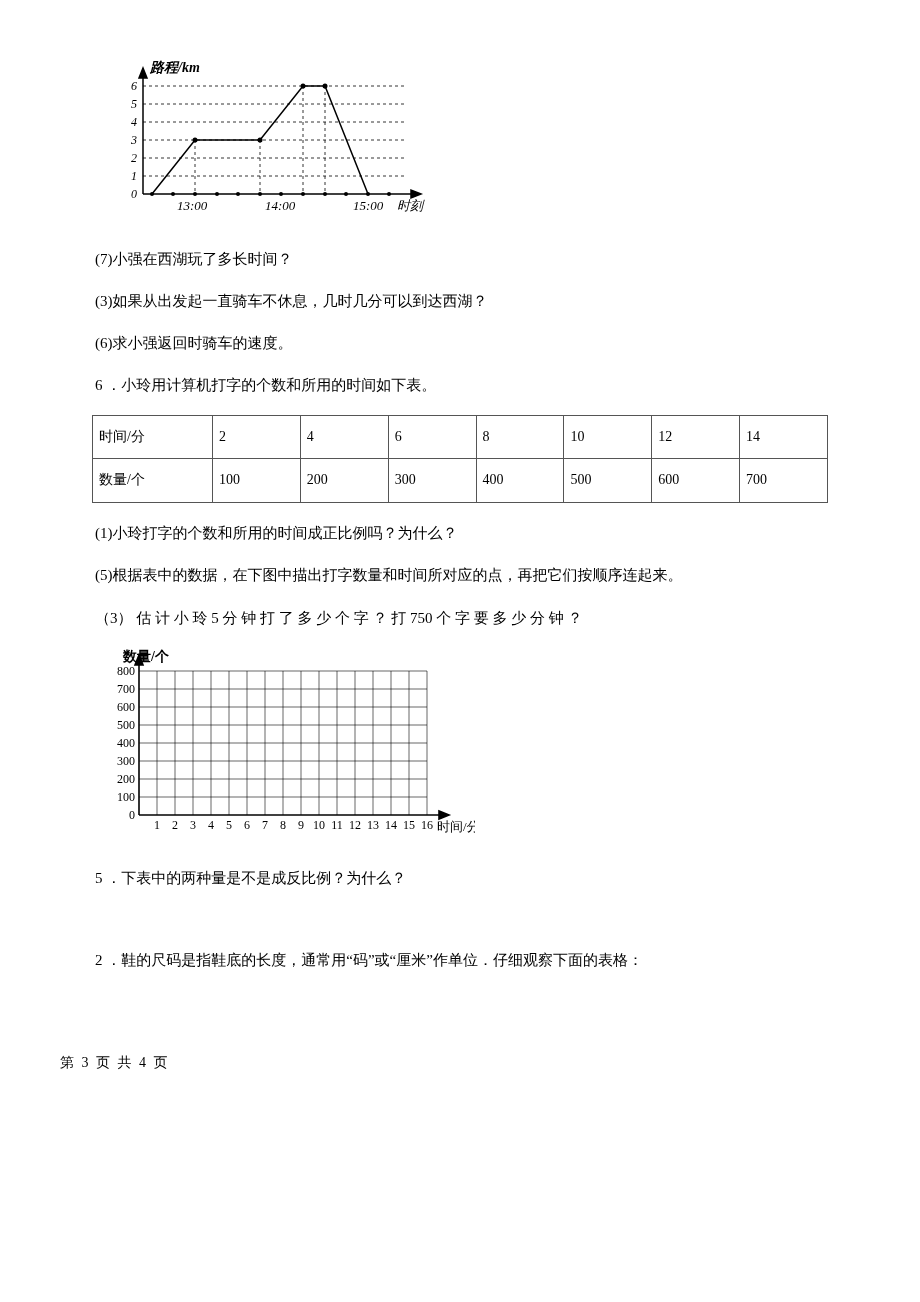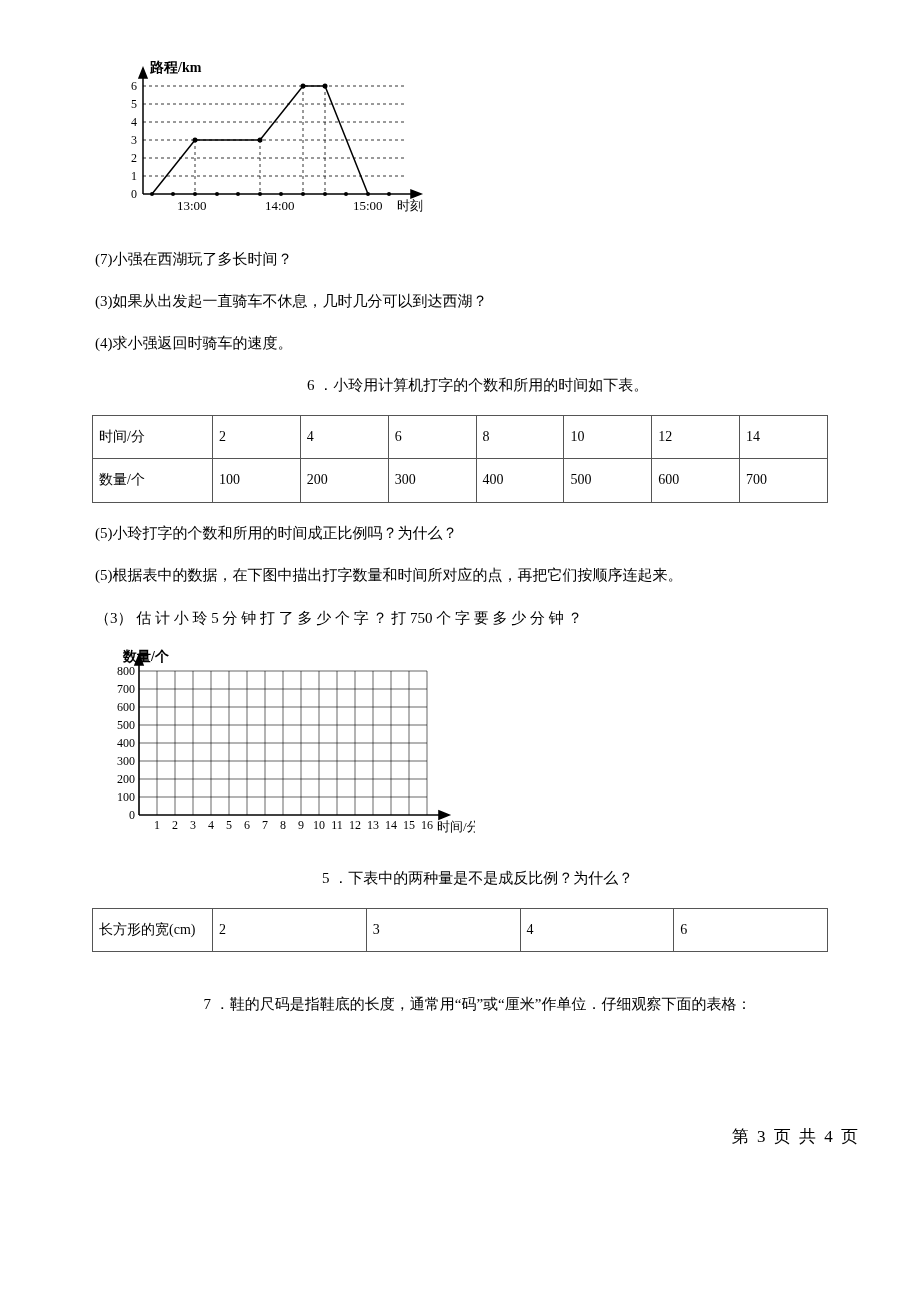--- a/index.html
+++ b/index.html
@@ -5,42 +5,42 @@
     * { margin: 0; padding: 0; box-sizing: border-box; }
     body {
       font-family: "SimSun", "宋体", serif;
       font-size: 15px;
       line-height: 1.6;
       color: #000;
       background: #fff;
       width: 920px;
       padding: 40px 60px;
     }
-    .chart-container { margin: 20px 0 20px 35px; }
+    .chart-container { margin: 20px 0 20px 35px; font-style: italic; }
     .question { margin: 18px 0 18px 35px; }
-    .question-num { margin: 18px 0 18px 35px; text-align: center; }
+    .question-num { margin: 18px 0 18px 35px; }
     table {
       border-collapse: collapse;
       width: 92%;
       margin: 10px auto 18px auto;
     }
     table td {
       border: 1px solid #555;
       padding: 10px 6px;
       font-size: 14px;
       text-align: left;
     }
     .t1 td:first-child { width: 120px; }
     .t3 td:first-child { width: 120px; }
     .q3-wrapper { margin: 19px 35px; text-align: justify; }
     .grid-chart { margin: 8px 0 20px 35px; }
     .footer {
-      text-align: right;
-      font-size: 17px;
-      margin-top: 107px;
+      text-align: left;
+      font-size: 14px;
+      margin-top: 80px;
       letter-spacing: 2px;
     }
     svg text { font-family: "SimSun", "宋体", serif; }
   </style>
 </head>
 <body>
 
 <div class="chart-container">
   <svg width="360" height="160">
 
@@ -107,21 +107,21 @@
       <text x="82" y="150">13:00</text>
       <text x="170" y="150">14:00</text>
       <text x="258" y="150">15:00</text>
       <text x="302" y="150">时刻</text>
     </g>
   </svg>
 </div>
 
 <p class="question">(7)小强在西湖玩了多长时间？</p>
 <p class="question">(3)如果从出发起一直骑车不休息，几时几分可以到达西湖？</p>
-<p class="question">(4)求小强返回时骑车的速度。</p>
+<p class="question">(6)求小强返回时骑车的速度。</p>
 
 <p class="question-num">6 ．小玲用计算机打字的个数和所用的时间如下表。</p>
 
 <table class="t1">
   <tbody>
       <tr>
     <td>时间/分</td>
     <td>2</td>
     <td>4</td>
     <td>6</td>
@@ -136,21 +136,21 @@
     <td>200</td>
     <td>300</td>
     <td>400</td>
     <td>500</td>
     <td>600</td>
     <td>700</td>
   </tr>
 </tbody>
   </table>
 
-<p class="question">(5)小玲打字的个数和所用的时间成正比例吗？为什么？</p>
+<p class="question">(1)小玲打字的个数和所用的时间成正比例吗？为什么？</p>
 <p class="question">(5)根据表中的数据，在下图中描出打字数量和时间所对应的点，再把它们按顺序连起来。</p>
 
 <div class="q3-wrapper">（3） 估 计 小 玲 5 分 钟 打 了 多 少 个 字 ？ 打 750 个 字 要 多 少 分 钟 ？</div>
 
 <div class="grid-chart">
   <svg width="380" height="190">
     <text x="28" y="12" font-size="14" font-weight="bold">数量/个</text>
 
     <g stroke="#000" stroke-width="0.6">
 
@@ -219,25 +219,18 @@
       <text x="332" y="180">16</text>
     </g>
     <text x="342" y="182" font-size="13">时间/分</text>
   </svg>
 </div>
 
 <p class="question-num">5 ．下表中的两种量是不是成反比例？为什么？</p>
 
 <table class="t3">
   <tbody>
-  <tr>
-    <td>长方形的宽(cm)</td>
-    <td>2</td>
-    <td>3</td>
-    <td>4</td>
-    <td>6</td>
-  </tr>
 </tbody>
   </table>
 
-<p class="question-num" style="margin-top:40px;">7 ．鞋的尺码是指鞋底的长度，通常用“码”或“厘米”作单位．仔细观察下面的表格：</p>
+<p class="question-num" style="margin-top:40px;">2 ．鞋的尺码是指鞋底的长度，通常用“码”或“厘米”作单位．仔细观察下面的表格：</p>
 
 <p class="footer">第 3 页 共 4 页</p>
 
 </body></html>

